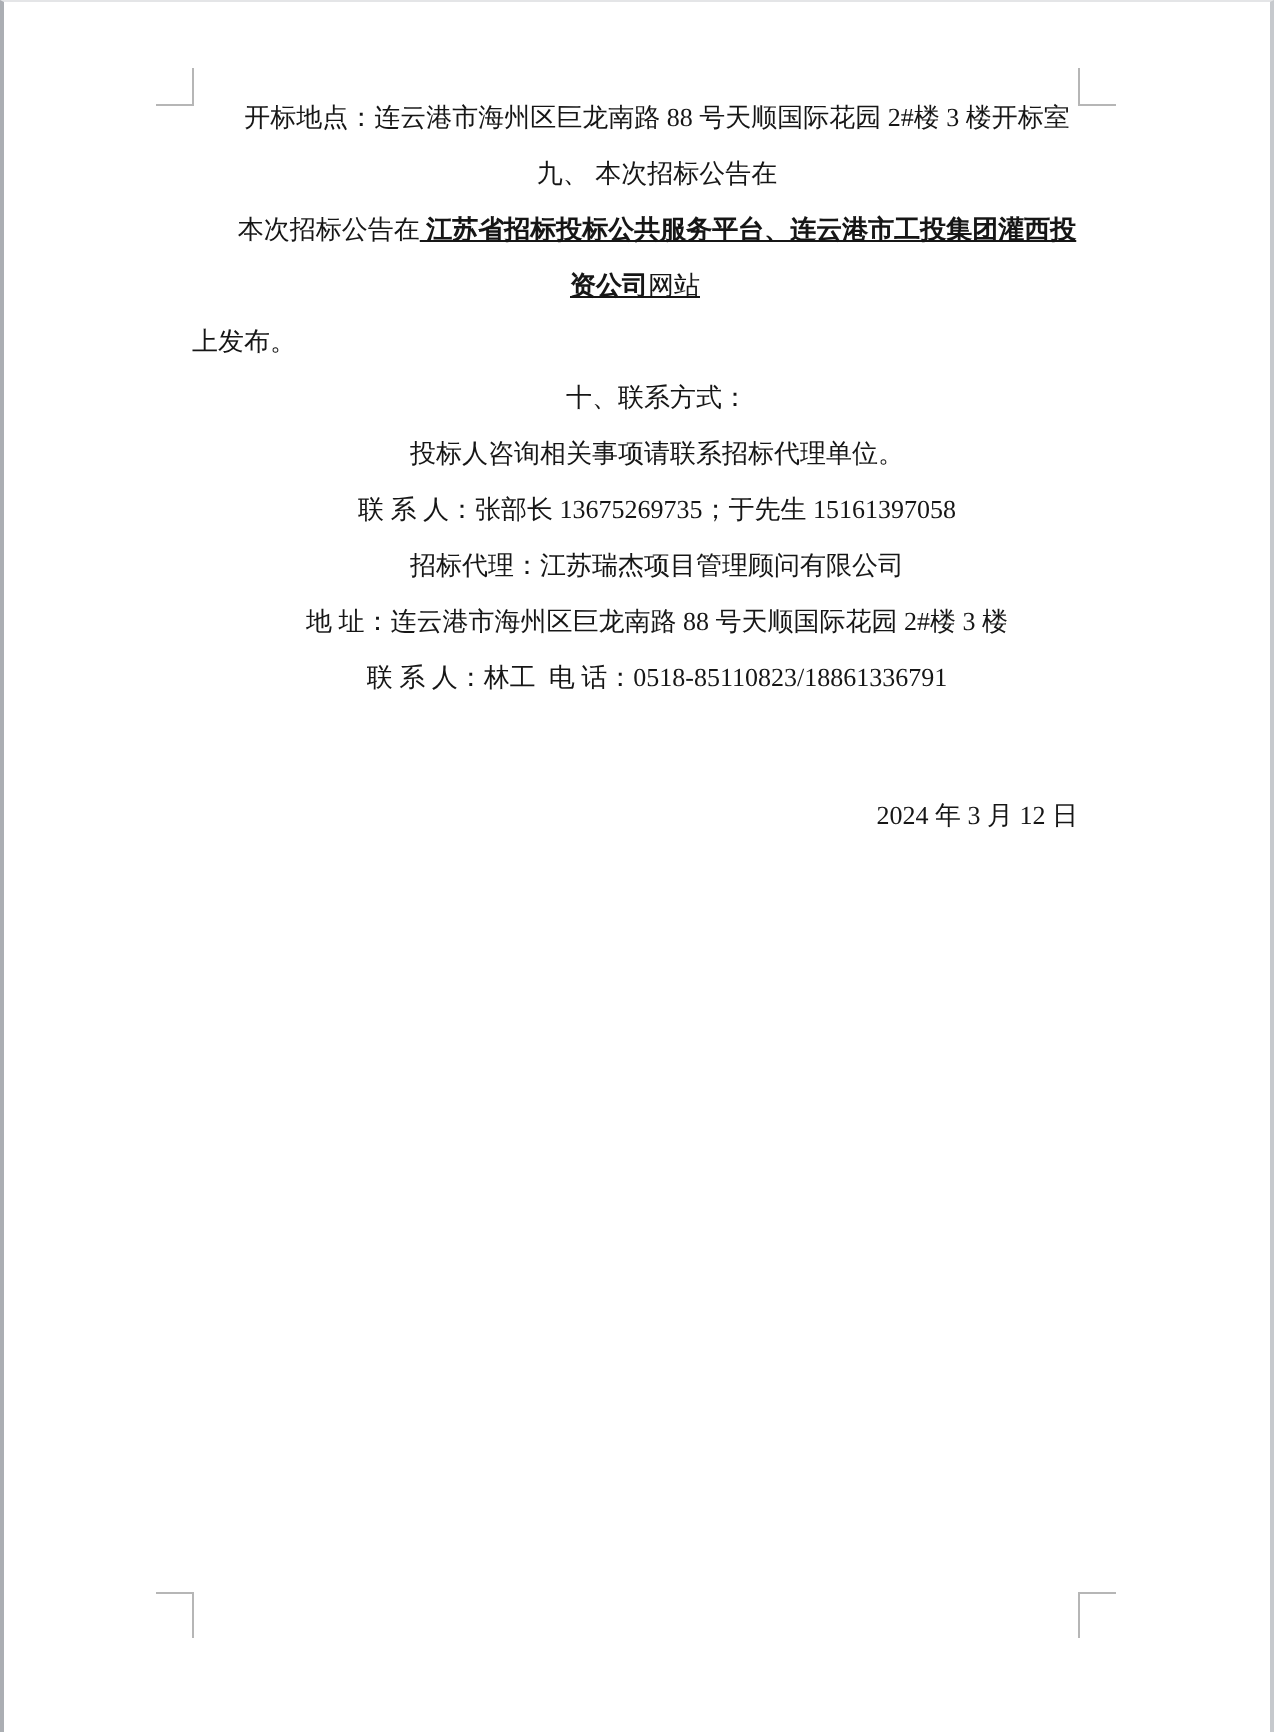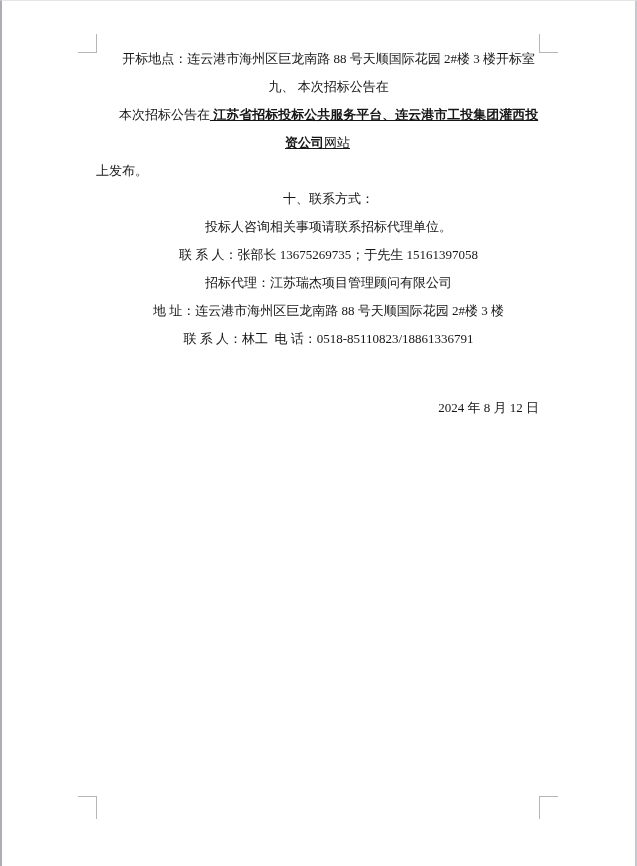--- a/index.html
+++ b/index.html
@@ -74,17 +74,17 @@
 
     <p class="indent">联 系 人：张部长 13675269735；于先生 15161397058</p>
 
     <p class="indent">招标代理：江苏瑞杰项目管理顾问有限公司</p>
 
     <p class="indent">地 址：连云港市海州区巨龙南路 88 号天顺国际花园 2#楼 3 楼</p>
 
     <p class="indent">联 系 人：林工  电 话：0518-85110823/18861336791</p>
 
     <div class="sig-block">
-      <p class="sig-line">2024 年 8 月 12 日</p>
+      <p class="sig-line">2024 年 3 月 12 日</p>
     </div>
 
   </div>
 </div>
 
 </body></html>

